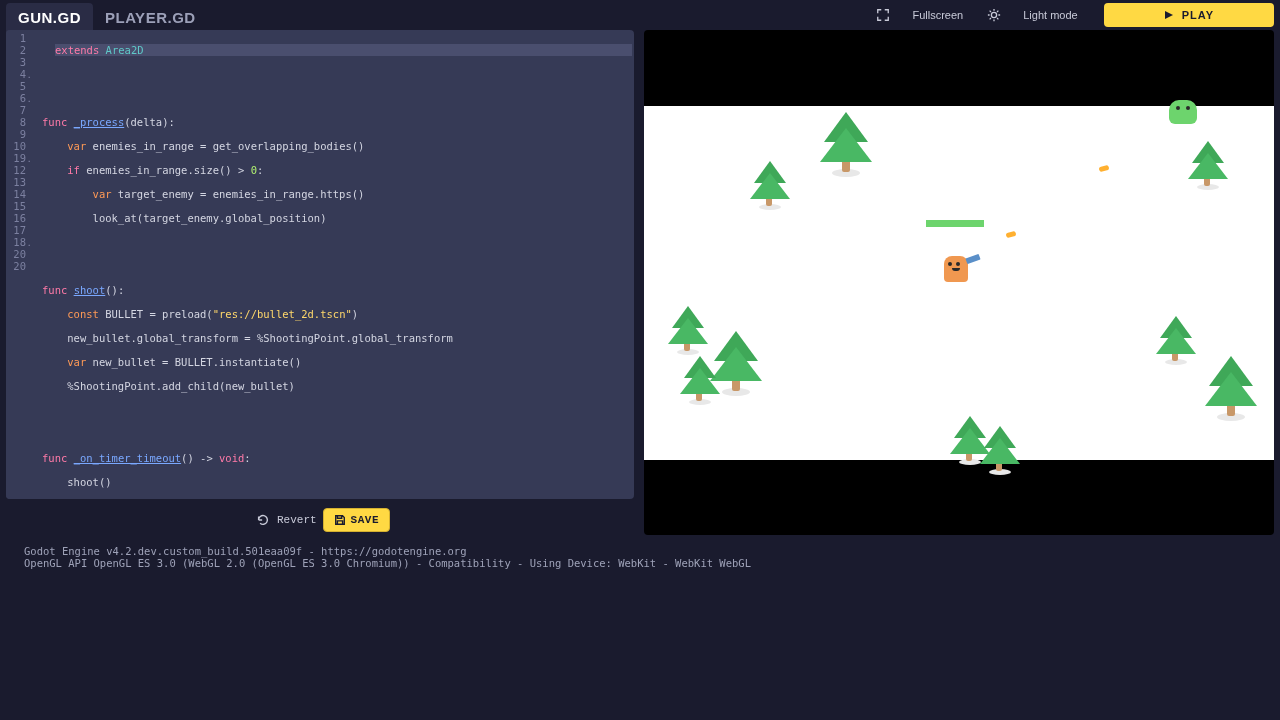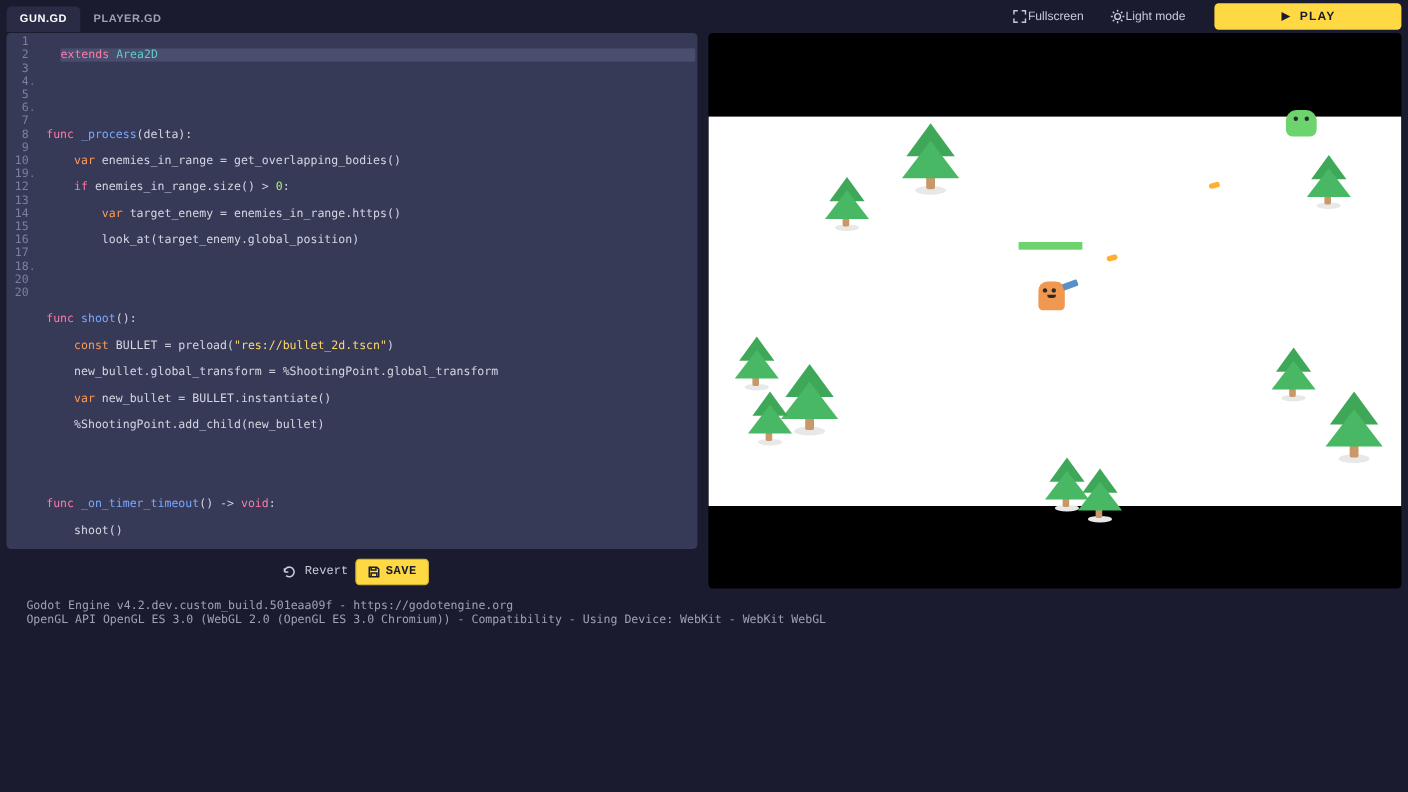--- a/index.html
+++ b/index.html
@@ -18,37 +18,37 @@
     align-items: center;
     padding: 0 6px 0 0;
     background: #1a1b2e;
   }
   .tabs {
     display: flex;
     gap: 0;
     padding: 4px 6px 0 6px;
   }
   .tab {
-    font-size: 10px;
+    font-size: 15px;
     font-weight: 700;
     letter-spacing: 0.5px;
     padding: 6px 12px;
     color: #9ca0b8;
     border-radius: 4px 4px 0 0;
     cursor: pointer;
   }
   .tab.active {
     background: #2a2c45;
     color: #ffffff;
   }
   .topbar-spacer { flex: 1; }
   .topbar-btn {
     display: flex;
     align-items: center;
-    gap: 0;
+    gap: 22px;
     padding: 6px 12px;
     font-size: 11px;
     color: #c8cad8;
     cursor: pointer;
     border-radius: 4px;
   }
   .topbar-btn svg { width: 14px; height: 14px; stroke: #c8cad8; fill: none; stroke-width: 1.5; }
   .play-btn {
     background: #ffd943;
     color: #1a1b2e;
@@ -108,21 +108,21 @@
     flex: 1;
     padding: 2px 0 0 10px;
     white-space: pre;
     color: #d4d6e2;
   }
   .code-line { height: 12px; }
   .hl-line { background: #4a4e6e; margin-left:13px; padding-left:0px; margin-right:2px;}
   .kw-pink { color: #ff7aa8; }
   .kw-orange { color: #ff9a56; }
   .kw-teal { color: #5fc9c9; }
-  .fn { color: #7aa8ff; }
+  .fn { color: #7aa8ff; text-decoration: underline; }
   .str { color: #ffd86b; }
   .num { color: #b0f070; }
   .txt { color: #d4d6e2; }
 
   
   .editor-footer {
     height: 30px;
     display: flex;
     align-items: center;
     justify-content: center;

